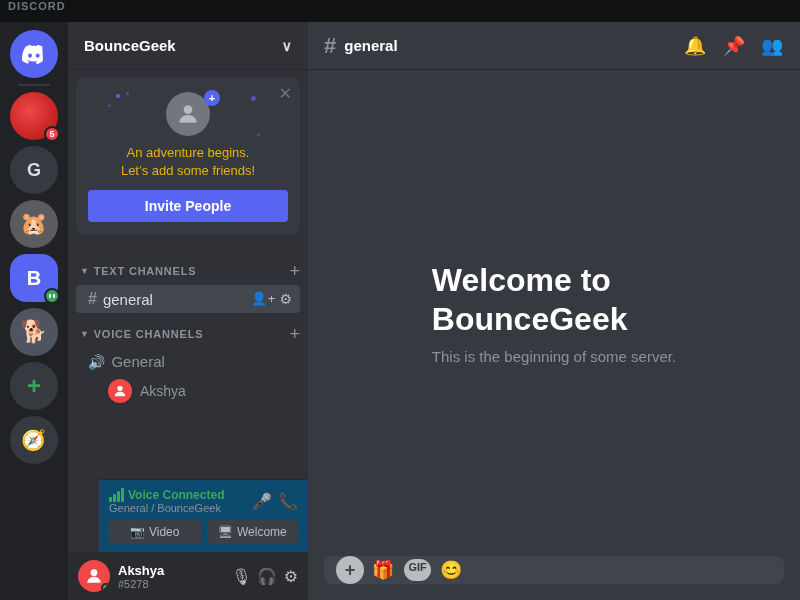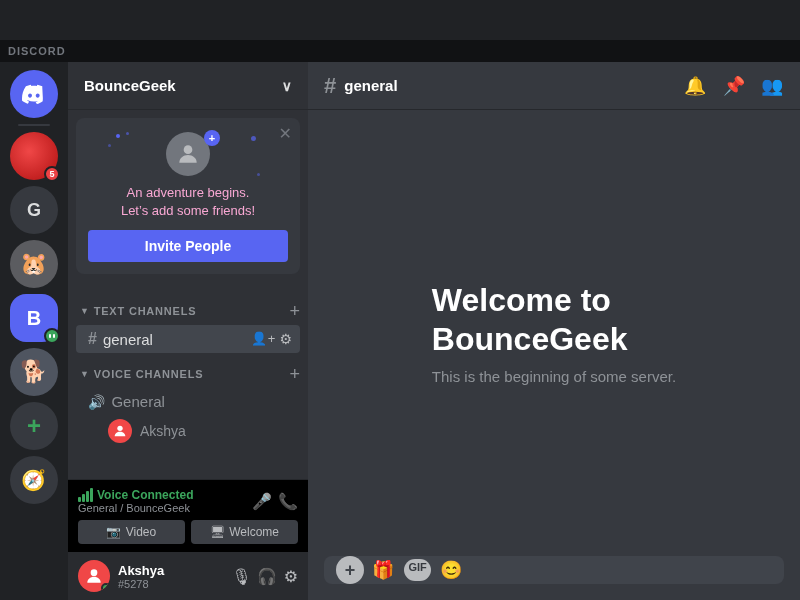--- a/index.html
+++ b/index.html
@@ -11,23 +11,21 @@
       background: #202225;
       display: flex;
       flex-direction: column;
     }
 
     
     #titlebar {
       height: 22px;
       background: #111214;
       display: flex;
-      align-items: center;
       padding: 0 8px;
-      margin-top: 40px;
     }
     #titlebar span {
       color: #72767d;
       font-size: 11px;
       font-weight: bold;
       letter-spacing: 1px;
     }
 
     
     #main {
@@ -174,21 +172,21 @@
       font-weight: bold;
     }
     .dot {
       width: 5px;
       height: 5px;
       background: #5865F2;
       border-radius: 50%;
       position: absolute;
     }
     #invite-card .tagline {
-      color: #f9a8d4;
+      color: #eab308;
       font-size: 13px;
       margin-bottom: 10px;
       line-height: 1.4;
     }
     #invite-btn {
       background: #5865F2;
       color: white;
       border: none;
       border-radius: 4px;
       padding: 8px 20px;
@@ -296,23 +294,24 @@
       margin-right: 8px;
       overflow: hidden;
     }
     .voice-member-name {
       color: #8e9297;
       font-size: 14px;
     }
 
     
     #voice-connected-bar {
-      background: #000000;
+      background: #0c4a6e;
       border-top: 1px solid #26282c;
       padding: 8px 10px;
+      margin-left: 31px;
     }
     #voice-status {
       display: flex;
       align-items: center;
       justify-content: space-between;
       margin-bottom: 6px;
     }
     #voice-status-left {
       display: flex;
       flex-direction: column;

